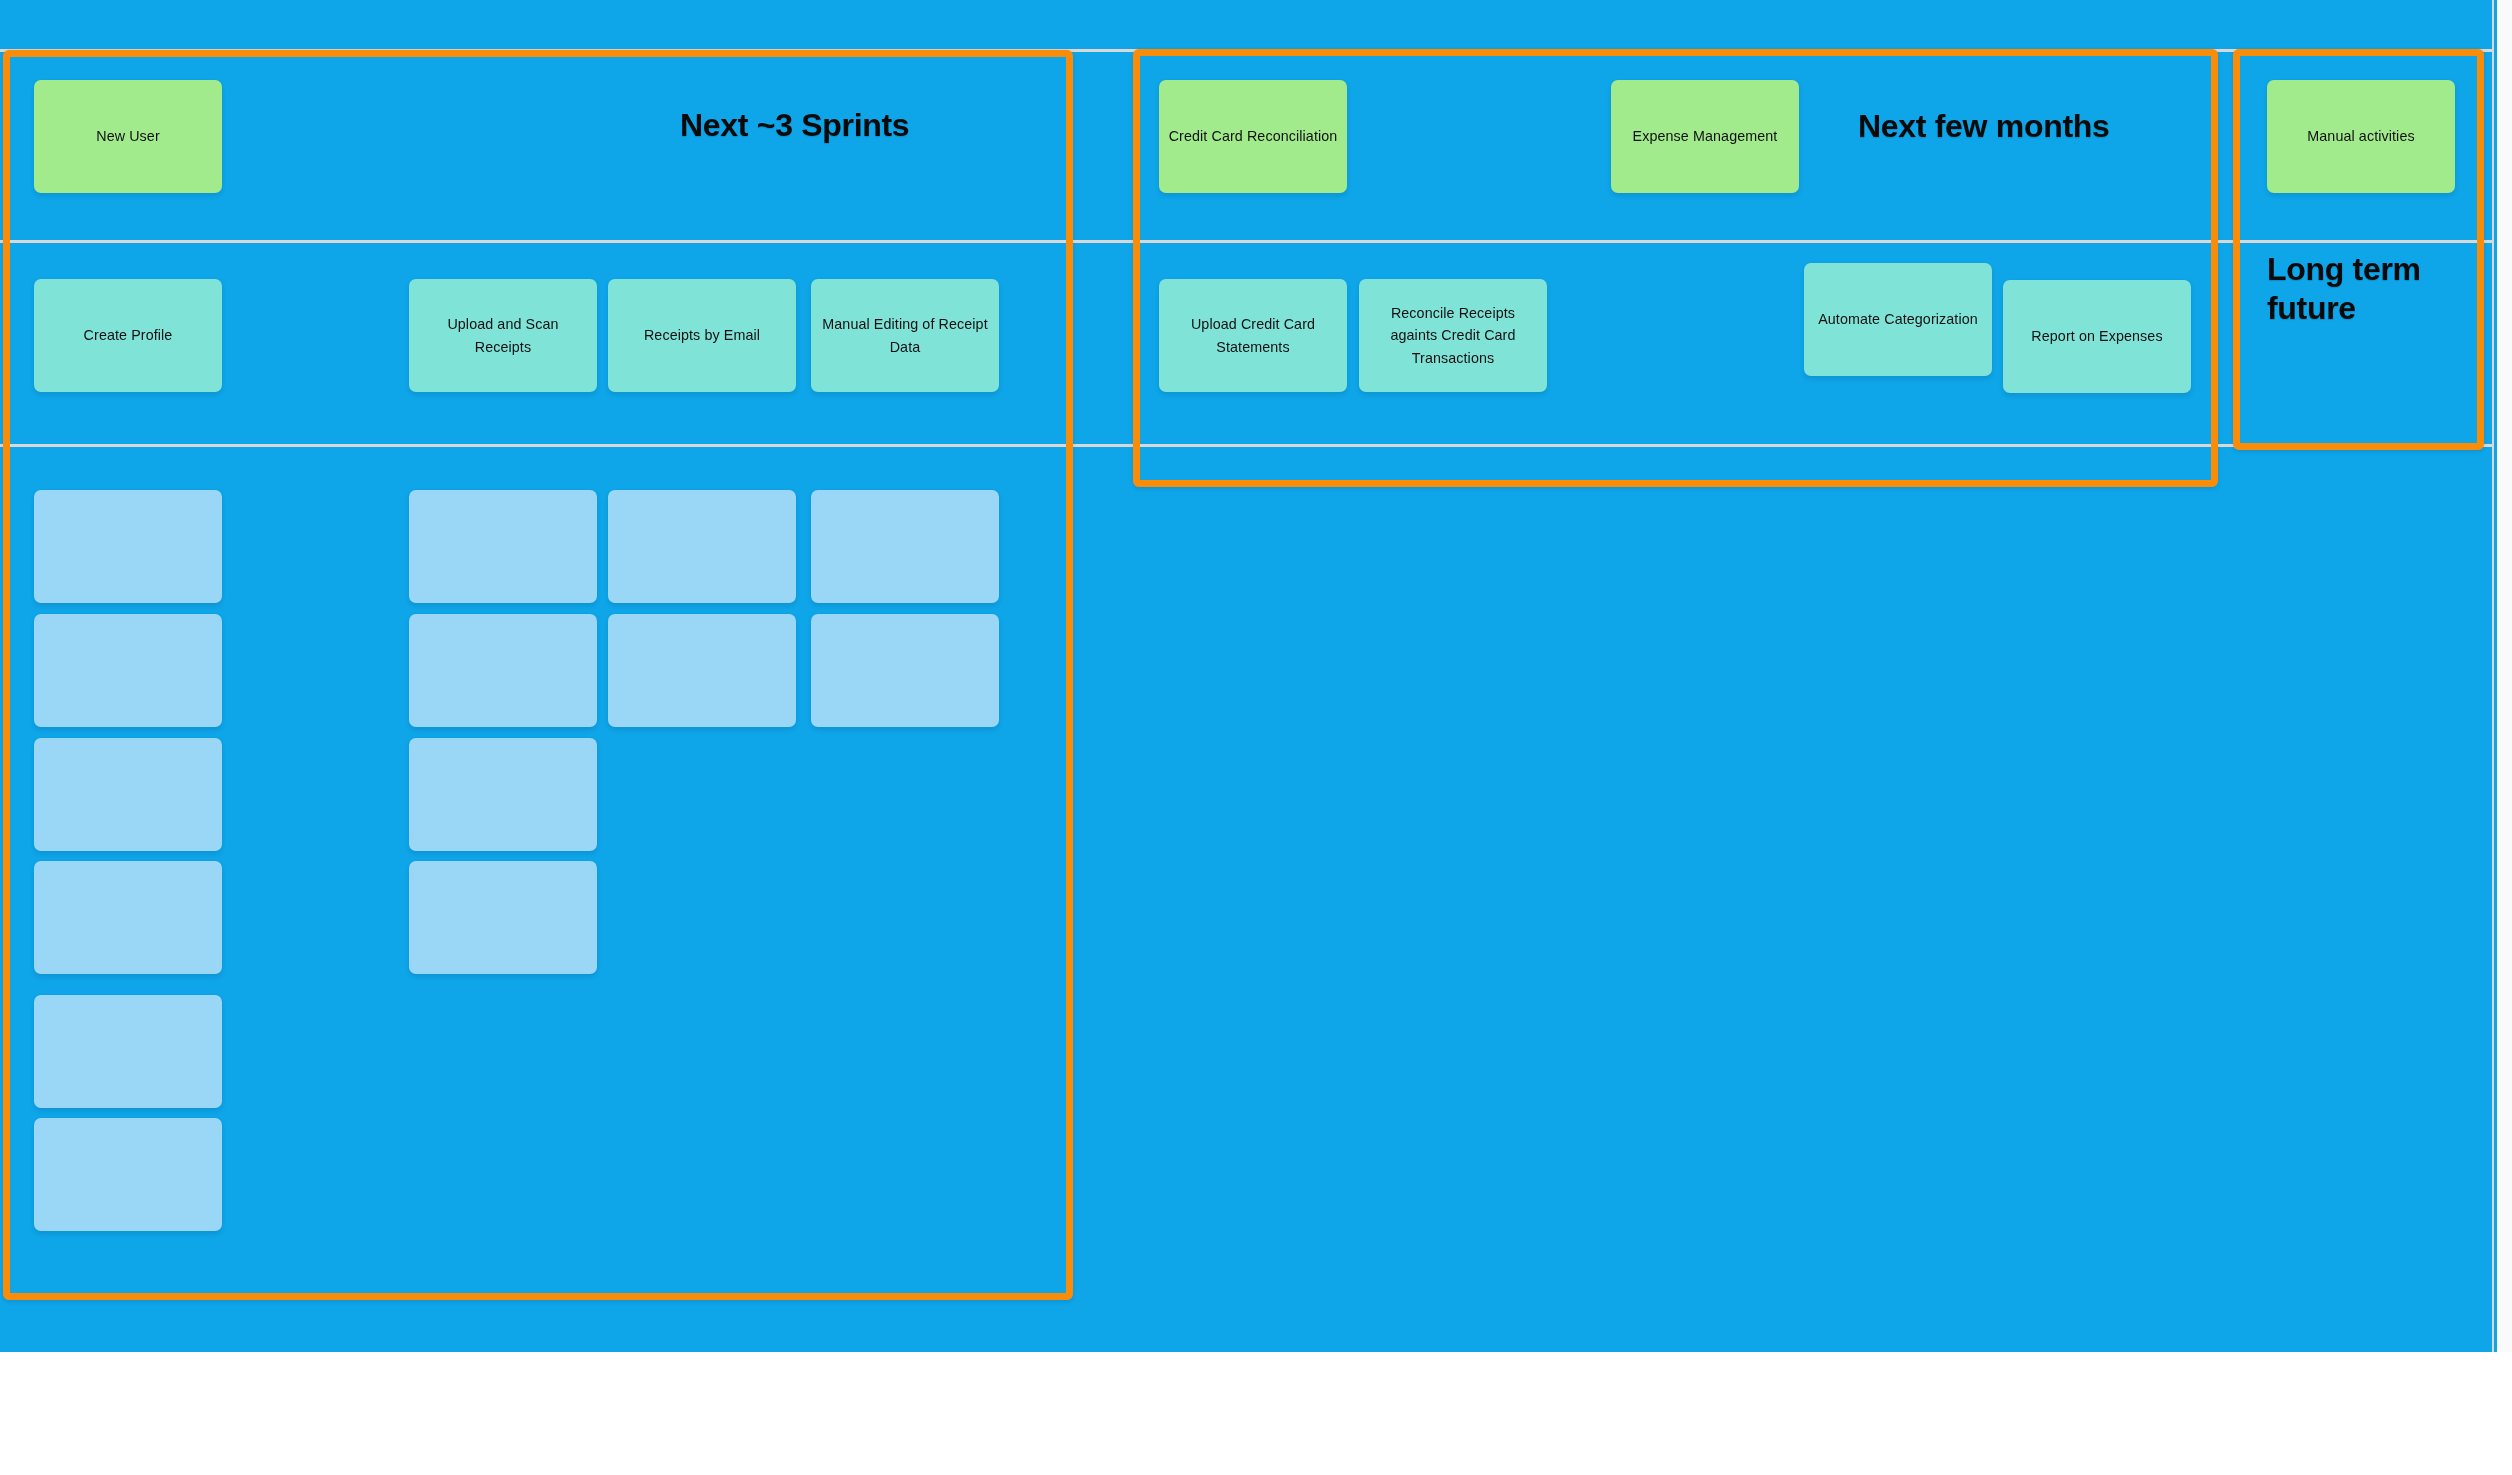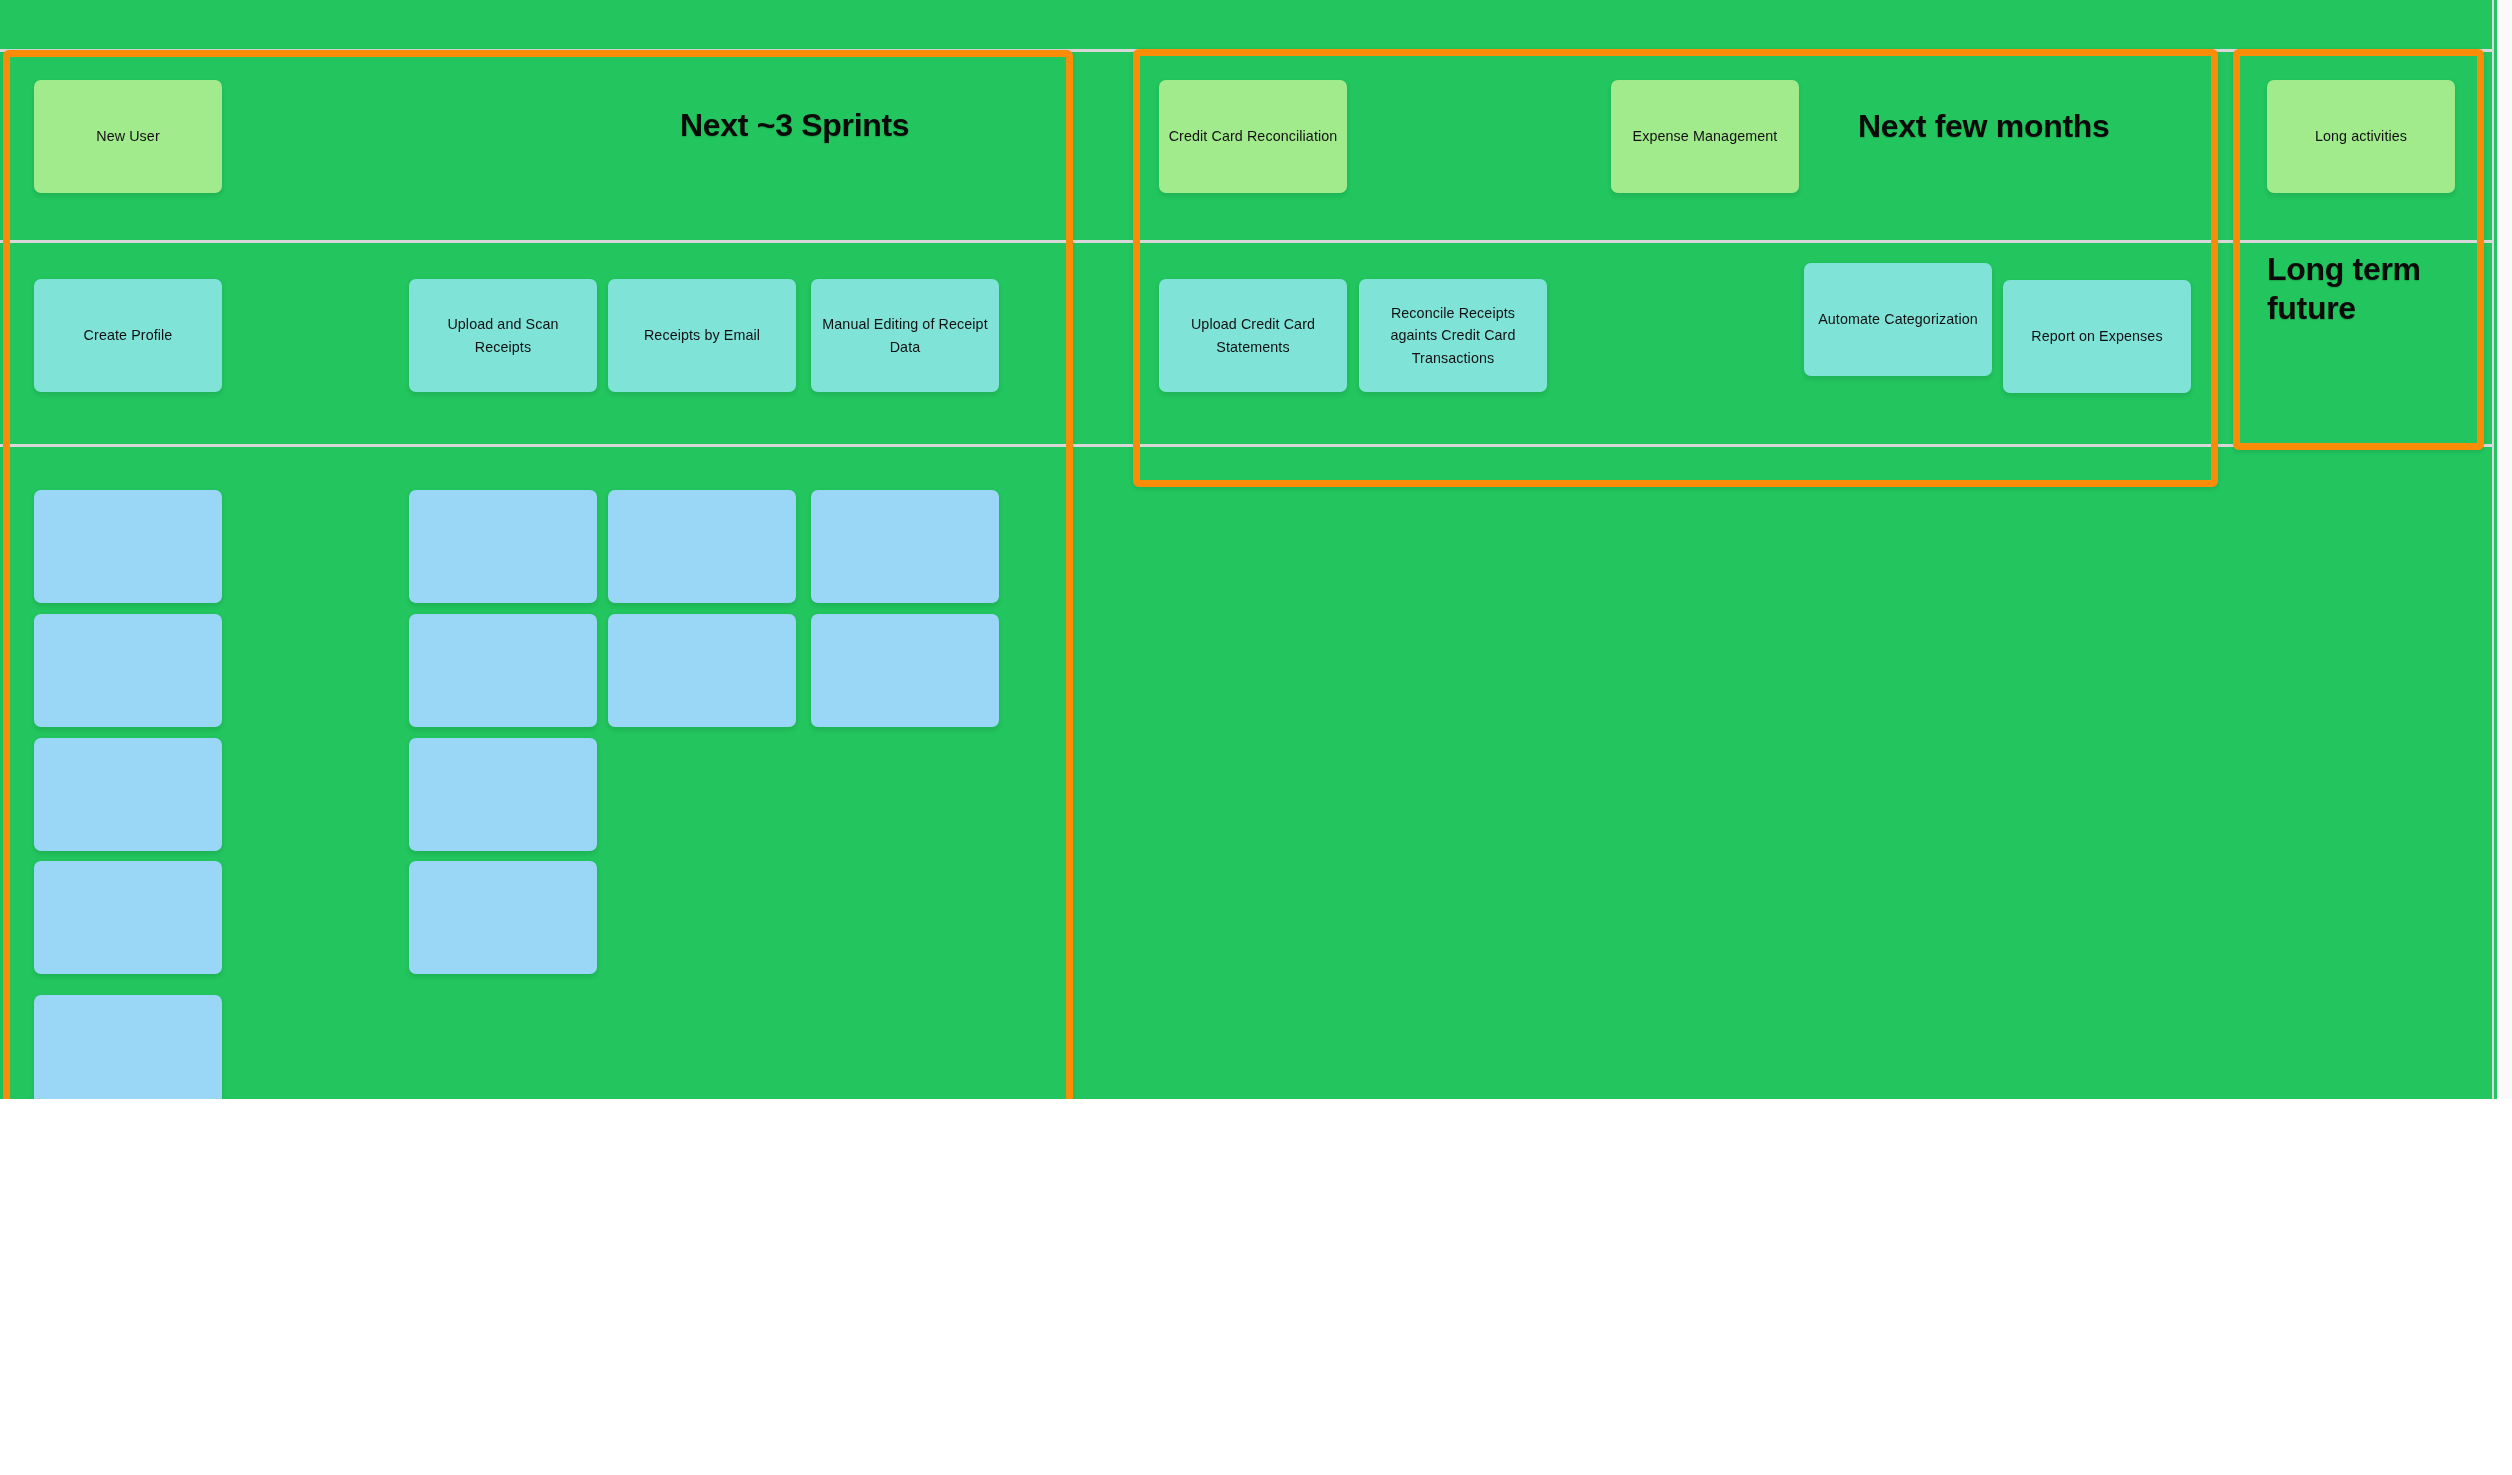--- a/index.html
+++ b/index.html
@@ -9,22 +9,22 @@
     background: #ffffff;
   }
   body {
     font-family: "Liberation Sans", sans-serif;
     -webkit-font-smoothing: antialiased;
   }
 
   #board {
     position: relative;
     width: 2512px;
-    height: 1099px;
-    background: #22c55e;
+    height: 1352px;
+    background: #0ea5e9;
     overflow: hidden;
   }
 
   
   .dot-canvas {
     position: absolute;
     top: 0;
     height: 1475px;
     background-color: #fafafa;
     background-image: radial-gradient(#c9c9c9 1.3px, transparent 1.3px);
@@ -116,21 +116,21 @@
   <div class="card green" style="left:34px; top:80px; width:188px; height:113px;">
     <span class="card-label">New User</span>
   </div>
   <div class="card green" style="left:1159px; top:80px; width:188px; height:113px;">
     <span class="card-label">Credit Card Reconciliation</span>
   </div>
   <div class="card green" style="left:1611px; top:80px; width:188px; height:113px;">
     <span class="card-label">Expense Management</span>
   </div>
   <div class="card green" style="left:2267px; top:80px; width:188px; height:113px;">
-    <span class="card-label">Long activities</span>
+    <span class="card-label">Manual activities</span>
   </div>
 
   <div class="heading h-sprints" style="left:680px; top:106px; width:298px;">Next ~3 Sprints</div>
   <div class="heading h-months" style="left:1858px; top:107px; width:320px;">Next few months</div>
   <div class="heading h-longterm" style="left:2267px; top:250px; width:177px;">Long term future</div>
 
   <div class="card teal" style="left:34px; top:279px; width:188px; height:113px;">
     <span class="card-label">Create Profile</span>
   </div>
   <div class="card teal" style="left:409px; top:279px; width:188px; height:113px;">

